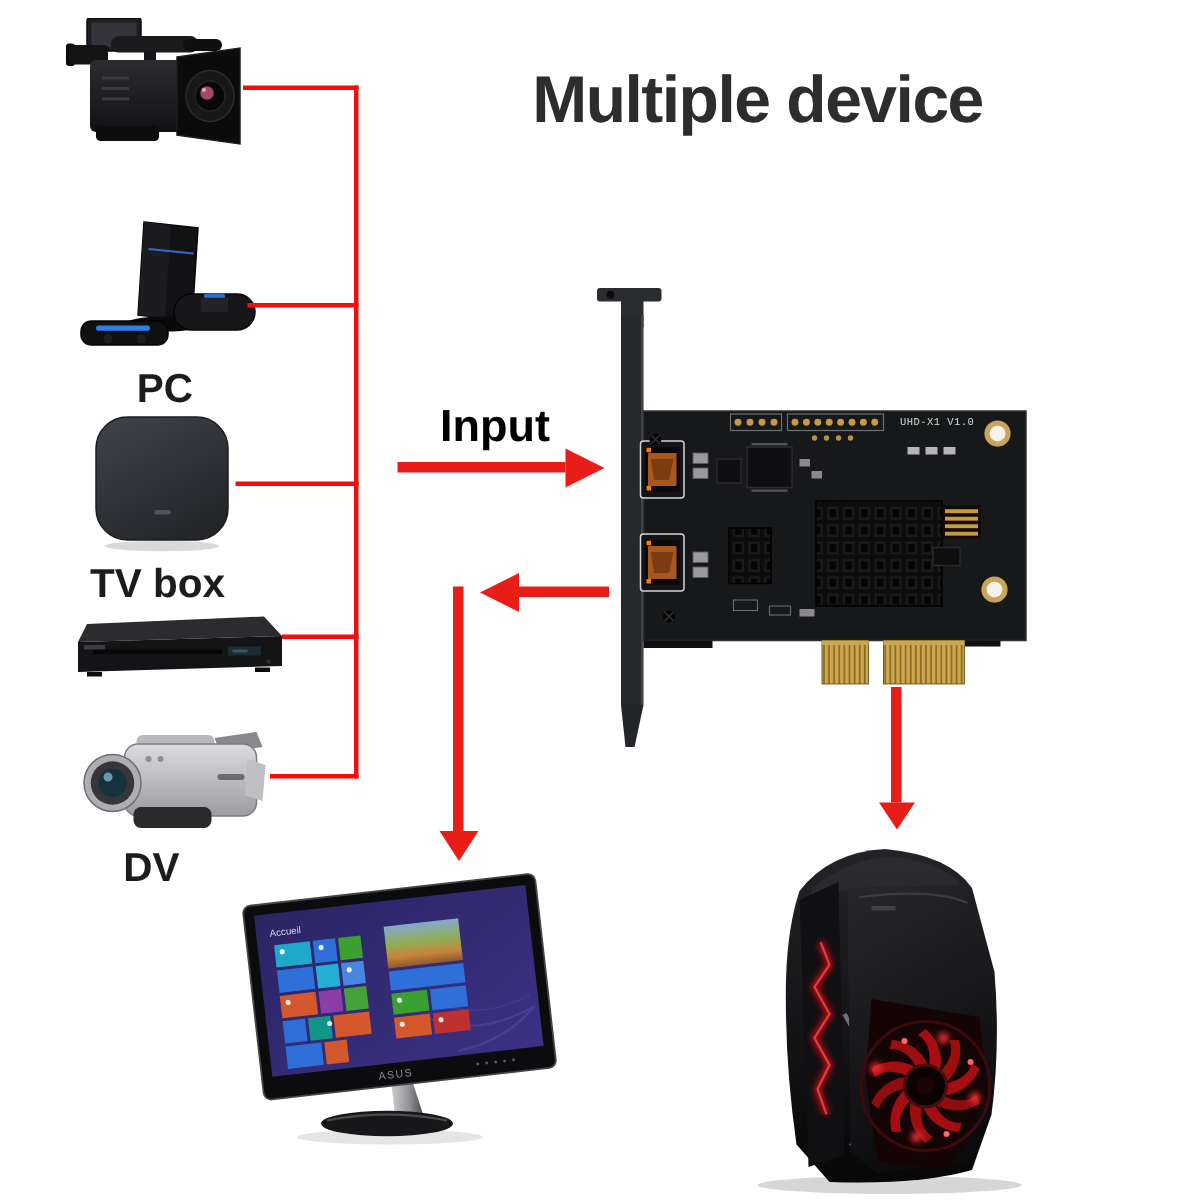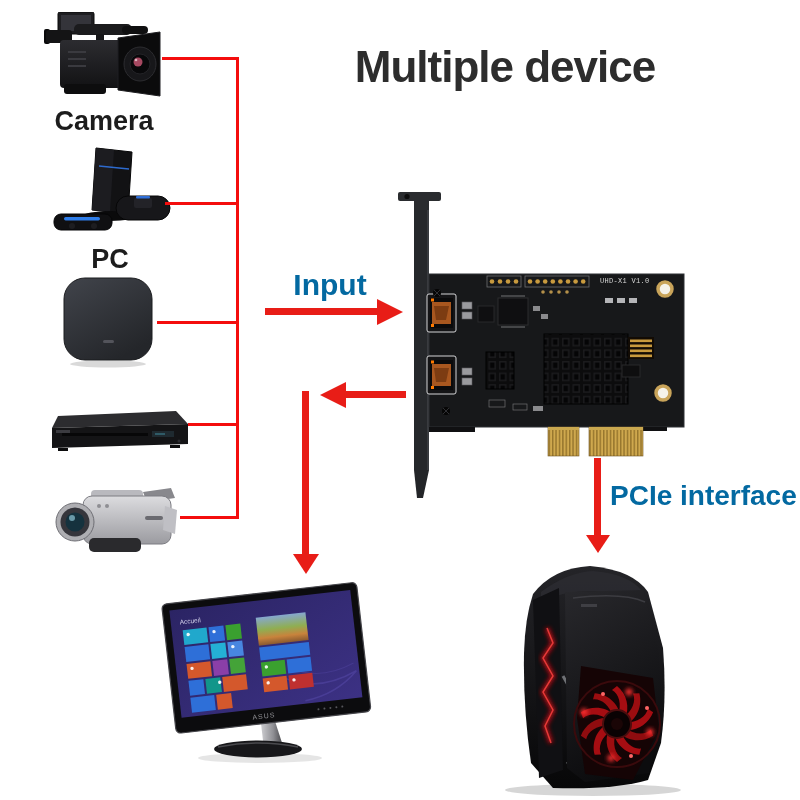--- a/index.html
+++ b/index.html
@@ -21,21 +21,21 @@
     color:var(--color-title-text,#2d2d2d);
   }
   
   .device-label{
     text-align:center;font-size:27px;font-weight:700;
     color:var(--color-label-text,#1c1c1c);
   }
   
   .line{background:var(--color-line-red,#f40d0d);}
   
-  .arrow-label{font-size:30px;font-weight:700;color:#0369a1;}
+  .arrow-label{font-size:30px;font-weight:700;color:#000000;}
   
   .shaft{background:var(--color-arrow-red,#e81d17);}
   .head-right{width:0;height:0;border-top:13px solid transparent;border-bottom:13px solid transparent;
     border-left:26px solid var(--color-arrow-red,#e81d17);}
   .head-left{width:0;height:0;border-top:13px solid transparent;border-bottom:13px solid transparent;
     border-right:26px solid var(--color-arrow-red,#e81d17);}
   .head-down-lg{width:0;height:0;border-left:13px solid transparent;border-right:13px solid transparent;
     border-top:20px solid var(--color-arrow-red,#e81d17);}
   .head-down-sm{width:0;height:0;border-left:12px solid transparent;border-right:12px solid transparent;
     border-top:18px solid var(--color-arrow-red,#e81d17);}
@@ -67,21 +67,20 @@
     <line x1="24" y1="40" x2="42" y2="40" stroke="#3a3a3f" stroke-width="2"></line>
     <line x1="24" y1="47" x2="42" y2="47" stroke="#3a3a3f" stroke-width="2"></line>
     <line x1="24" y1="54" x2="42" y2="54" stroke="#3a3a3f" stroke-width="2"></line>
     <rect x="20" y="72" width="42" height="10" rx="3" fill="#0d0d0e"></rect>
     <polygon points="74,26 116,20 116,84 74,78" fill="#0b0b0c" stroke="#1f1f22"></polygon>
     <ellipse cx="96" cy="52" rx="16" ry="17" fill="#17171a" stroke="#2c2c30"></ellipse>
     <circle cx="96" cy="52" r="10" fill="#08080a" stroke="#232327"></circle>
     <circle cx="94" cy="50" r="4.5" fill="#b8506a" opacity="0.9"></circle>
     <circle cx="92" cy="48" r="1.3" fill="#ffffff" opacity="0.6"></circle>
   </svg>
-  <div class="abs device-label" style="left:45px;top:106px;width:118px">Camera</div>
 
   <svg class="abs" style="left:52px;top:146px" width="130" height="92" viewBox="0 0 130 92">
     <polygon points="44,2 80,6 76,68 40,64" fill="#121214" stroke="#060607"></polygon>
     <polygon points="44,2 62,4 58,66 40,64" fill="#1c1c20"></polygon>
     <line x1="47" y1="20" x2="77" y2="23" stroke="#2f6fd8" stroke-width="1.4" opacity="0.95"></line>
     <ellipse cx="58" cy="70" rx="27" ry="5" fill="#0a0a0b"></ellipse>
     <rect x="64" y="50" width="54" height="24" rx="12" fill="#17171a" stroke="#060607"></rect>
     <rect x="82" y="52" width="18" height="10" rx="2" fill="#232328"></rect>
     <rect x="84" y="50" width="14" height="2.5" rx="1" fill="#2f6fd8"></rect>
     <rect x="2" y="68" width="58" height="16" rx="7" fill="#101012" stroke="#050506"></rect>
@@ -95,20 +94,21 @@
     <defs>
       <linearGradient id="tvboxG" x1="0" y1="0" x2="0.6" y2="1">
         <stop offset="0" stop-color="#41444b"></stop>
           <stop offset="1" stop-color="#24262a"></stop>
       </linearGradient>
     </defs>
     <ellipse cx="48" cy="88" rx="38" ry="3.5" fill="#000000" opacity="0.15"></ellipse>
     <rect x="4" y="2" width="88" height="82" rx="21" fill="url(#tvboxG)" stroke="#1b1c1f"></rect>
     <rect x="43" y="64" width="11" height="3" rx="1.5" fill="#5a5c63" opacity="0.85"></rect>
   </svg>
+  <div class="abs device-label" style="left:46px;top:374px;width:118px">TV box</div>
 
   <svg class="abs" style="left:48px;top:408px" width="145" height="45" viewBox="0 0 145 45">
     <polygon points="10,8 128,3 140,16 4,20" fill="#2c2c2f"></polygon>
     <polygon points="4,20 140,16 140,36 4,40" fill="#141416"></polygon>
     <rect x="14" y="25" width="86" height="3" fill="#070708"></rect>
     <rect x="104" y="23" width="22" height="6" fill="#1f2a30"></rect>
     <rect x="107" y="25" width="10" height="2" fill="#2f5a66"></rect>
     <rect x="8" y="22" width="14" height="3" fill="#3b3b40"></rect>
     <circle cx="131" cy="33" r="1.5" fill="#2c2c30"></circle>
     <rect x="10" y="40" width="10" height="3" fill="#0c0c0d"></rect>
@@ -128,20 +128,21 @@
     <polygon points="110,24 122,28 120,52 108,48" fill="#bfbfc4"></polygon>
     <rect x="90" y="34" width="18" height="4" rx="2" fill="#6a6a70"></rect>
     <rect x="34" y="56" width="52" height="14" rx="5" fill="#2a2a2d"></rect>
     <circle cx="20" cy="40" r="19" fill="#aeaeb2" stroke="#6e6e74"></circle>
     <circle cx="20" cy="40" r="14.5" fill="#36363c"></circle>
     <circle cx="20" cy="40" r="9.5" fill="#15323e"></circle>
     <circle cx="17" cy="36" r="3" fill="#7fb4c4" opacity="0.8"></circle>
     <circle cx="44" cy="24" r="2" fill="#8e8e93"></circle>
     <circle cx="52" cy="24" r="2" fill="#8e8e93"></circle>
   </svg>
+  <div class="abs device-label" style="left:41px;top:563px;width:120px">DV</div>
 
   <div class="abs line" style="left:236px;top:57px;width:3px;height:462px"></div>
   <div class="abs line" style="left:162px;top:57px;width:77px;height:3px"></div>
   <div class="abs line" style="left:165px;top:202px;width:74px;height:3px"></div>
   <div class="abs line" style="left:157px;top:321px;width:82px;height:3px"></div>
   <div class="abs line" style="left:188px;top:423px;width:51px;height:3px"></div>
   <div class="abs line" style="left:180px;top:516px;width:59px;height:3px"></div>
 
   <svg class="abs" style="left:393px;top:186px" width="300" height="320" viewBox="0 0 300 320">
     <defs>
@@ -264,21 +265,20 @@
   <div class="abs shaft" style="left:265px;top:308px;width:112px;height:7px"></div>
   <div class="abs head-right" style="left:377px;top:299px"></div>
 
   <div class="abs head-left" style="left:320px;top:382px"></div>
   <div class="abs shaft" style="left:346px;top:391px;width:60px;height:7px"></div>
   <div class="abs shaft" style="left:302px;top:391px;width:7px;height:163px"></div>
   <div class="abs head-down-lg" style="left:293px;top:554px"></div>
 
   <div class="abs shaft" style="left:594px;top:458px;width:7px;height:77px"></div>
   <div class="abs head-down-sm" style="left:586px;top:535px"></div>
-  <div class="abs arrow-label" style="left:610px;top:480px;font-size:28px">PCIe interface</div>
 
   <svg class="abs" style="left:160px;top:575px" width="245" height="190" viewBox="0 0 245 190">
     <defs>
       <linearGradient id="scr" x1="0" y1="0" x2="1" y2="1">
         <stop offset="0" stop-color="#2b2464"></stop>
           <stop offset="1" stop-color="#3c3184"></stop>
       </linearGradient>
       <linearGradient id="neckG" x1="0" y1="0" x2="1" y2="0">
         <stop offset="0" stop-color="#d2d2d5"></stop>
           <stop offset="0.55" stop-color="#8f8f94"></stop>

